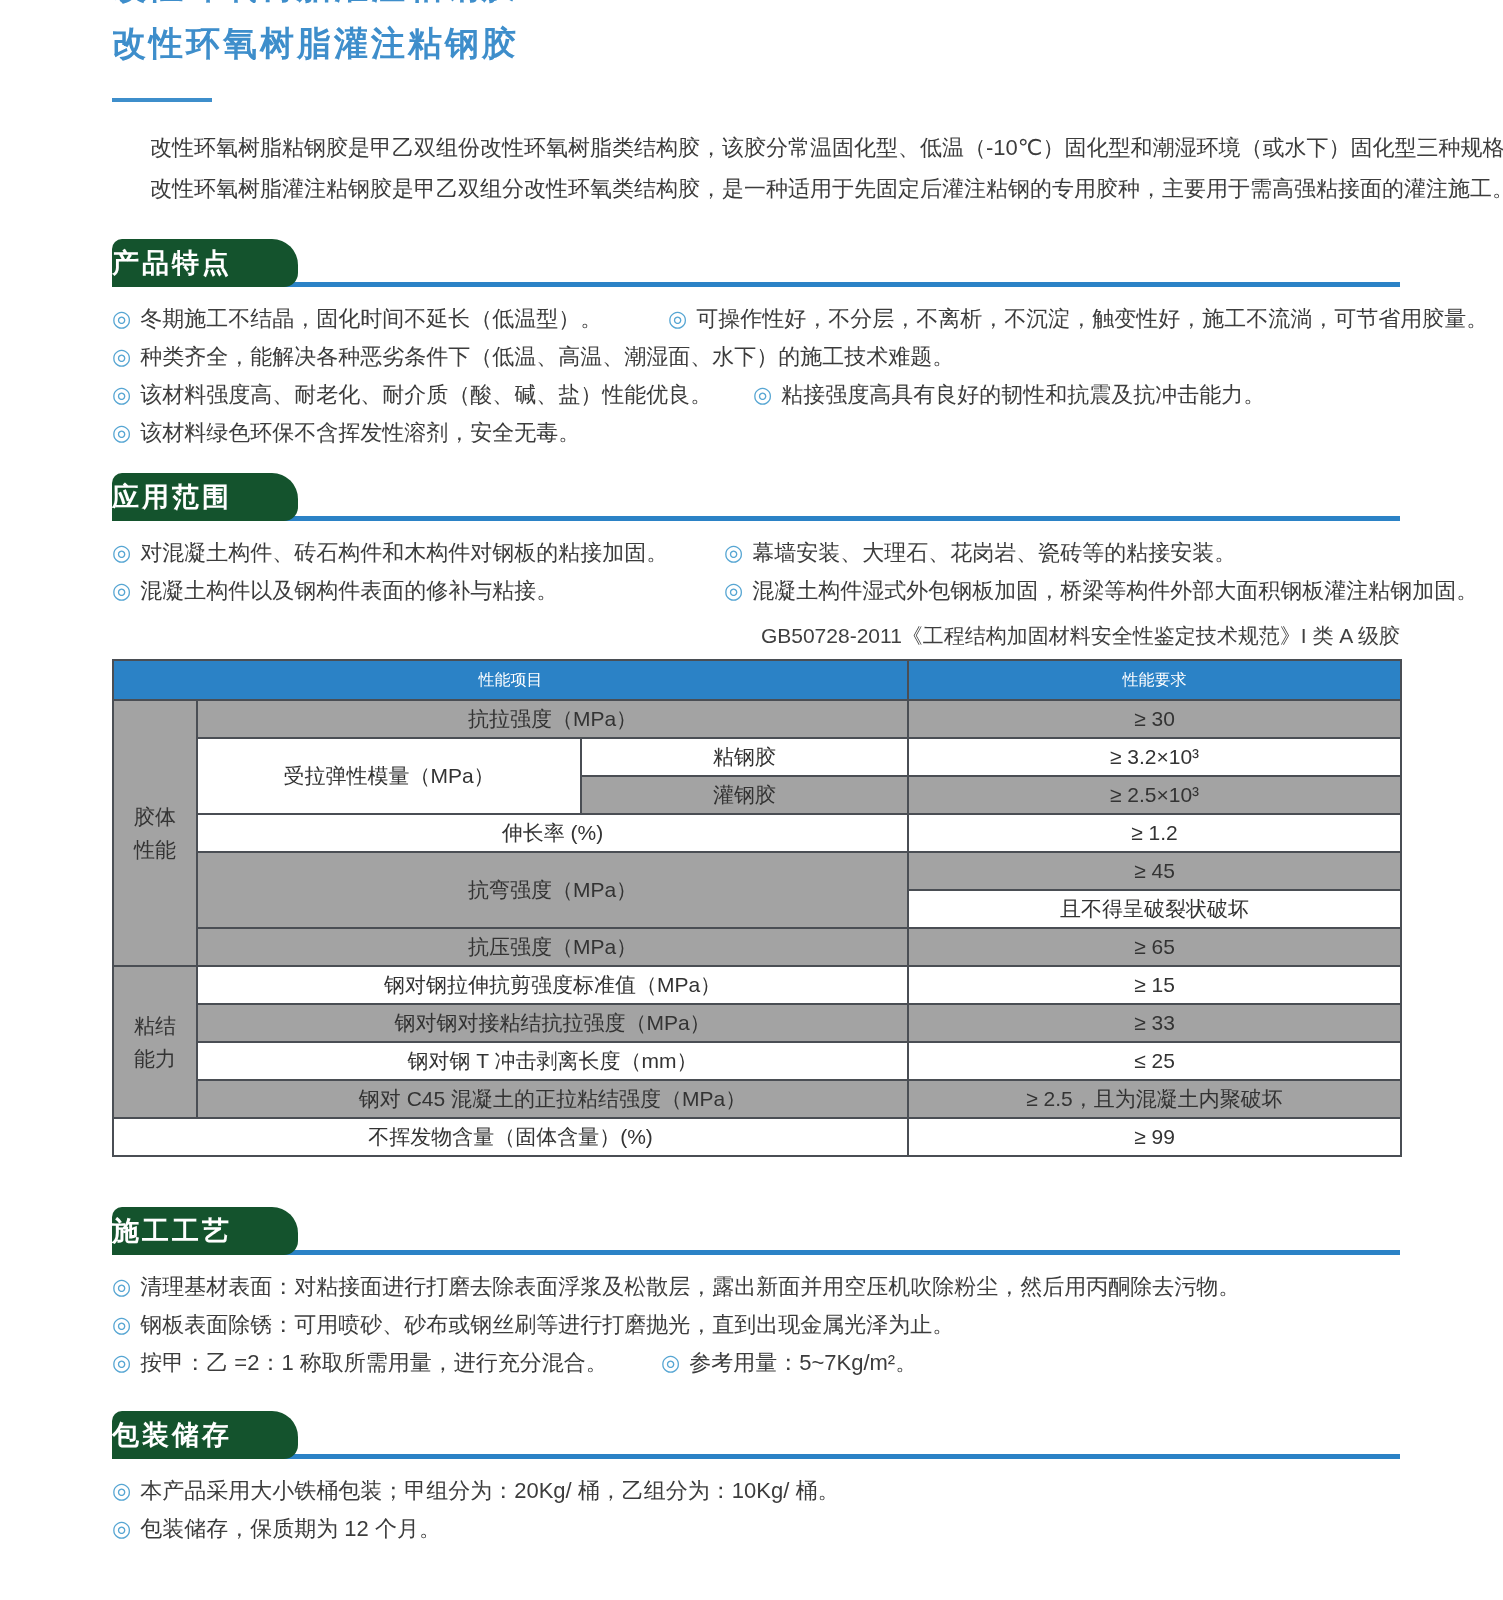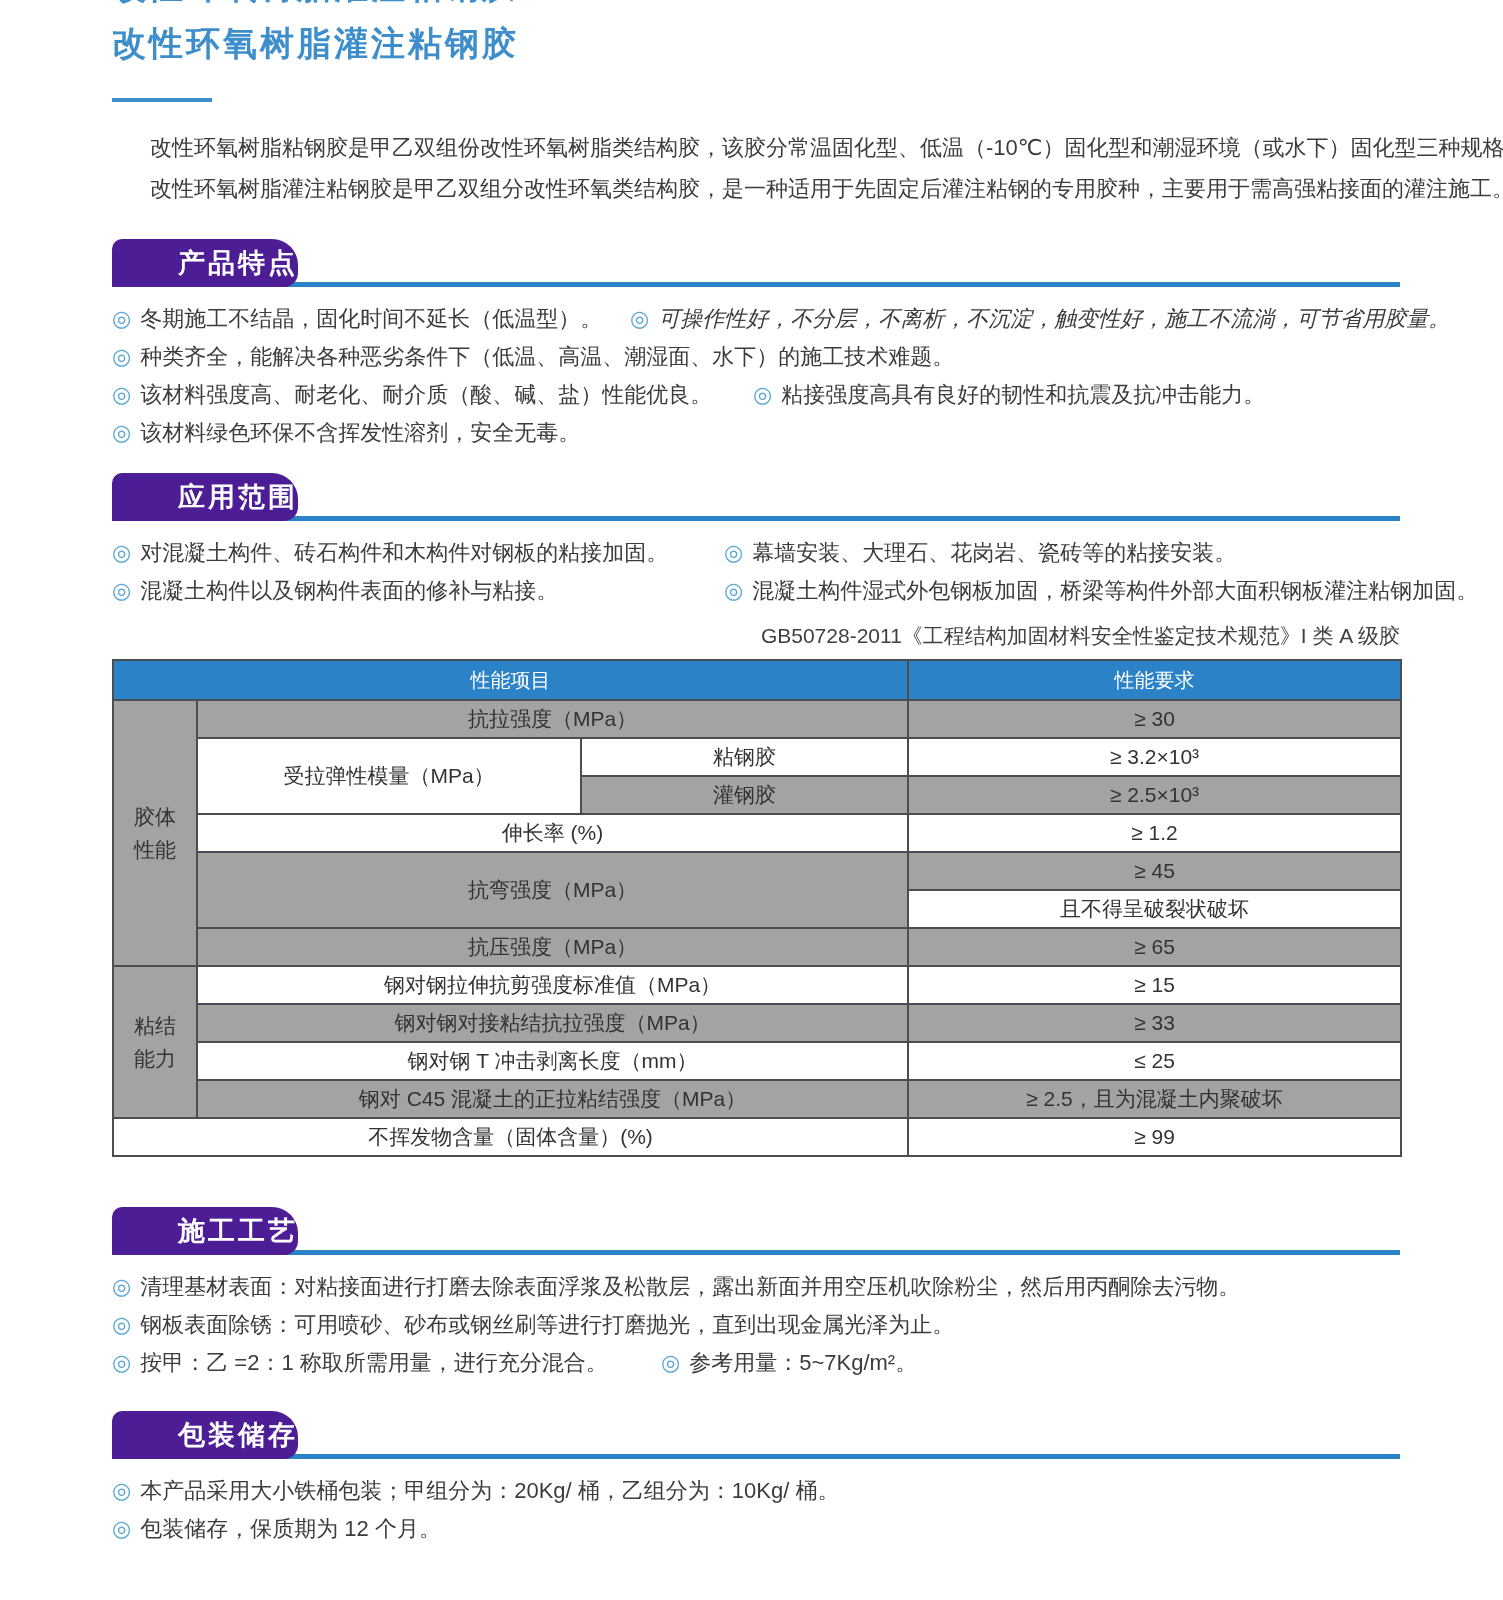--- a/index.html
+++ b/index.html
@@ -28,44 +28,44 @@
 
   
   .section-head{position:relative;height:48px;}
   .mt-features{margin-top:30px;}
   .mt-apps{margin-top:21px;}
   .mt-perf{margin-top:15px;}
   .mt-process{margin-top:50px;}
   .mt-pack{margin-top:29px;}
   .section-rule{position:absolute;left:0;right:0;bottom:0;height:5px;background:#2b82c6;}
   .section-tab{
-    position:absolute;left:0;top:0;width:186px;height:48px;background:#4c1d95;
-    border-radius:10px 26px 14px 0;display:flex;align-items:center;justify-content:flex-end;
+    position:absolute;left:0;top:0;width:186px;height:48px;background:#14532d;
+    border-radius:10px 26px 14px 0;display:flex;align-items:center;justify-content:flex-start;
   }
   .section-tab span{color:#ffffff;font-size:27px;font-weight:bold;letter-spacing:3px;}
 
   
   .bullets{margin-top:13px;}
   .brow{position:relative;line-height:38px;font-size:22px;color:#3c3c3c;white-space:nowrap;}
   .bi{color:#57a6d3;margin-right:9px;font-size:22px;}
   .item2{position:absolute;top:0;}
-  .o542{left:518px;font-style:italic;} .o641{left:641px;} .o612{left:612px;} .o549{left:549px;}
+  .o542{left:556px;} .o641{left:641px;} .o612{left:612px;} .o549{left:549px;}
 
   
   .tbl-caption{margin-top:12px;text-align:right;font-size:21px;color:#3f3f3f;}
   table.perf{
     border-collapse:collapse;margin-top:9px;width:1288px;table-layout:fixed;
     font-size:21px;color:#333333;
   }
   table.perf th,table.perf td{
     border:2px solid #4a4e54;text-align:center;vertical-align:middle;
     padding:0 6px;height:36px;line-height:26px;
   }
   table.perf th{
-    background:#2b82c6;color:#ffffff;font-weight:normal;font-size:20px;height:38px;
+    background:#2b82c6;color:#ffffff;font-weight:normal;font-size:16px;height:38px;
   }
   th.th-req{border-left:3px solid #ffffff;}
   td.cg{background:#a3a3a3;}
   td.cw{background:#ffffff;}
   td.cat span{display:inline-block;width:48px;line-height:33px;word-break:break-all;}
 </style>
 </head>
 <body>
 
 <div class="content">

